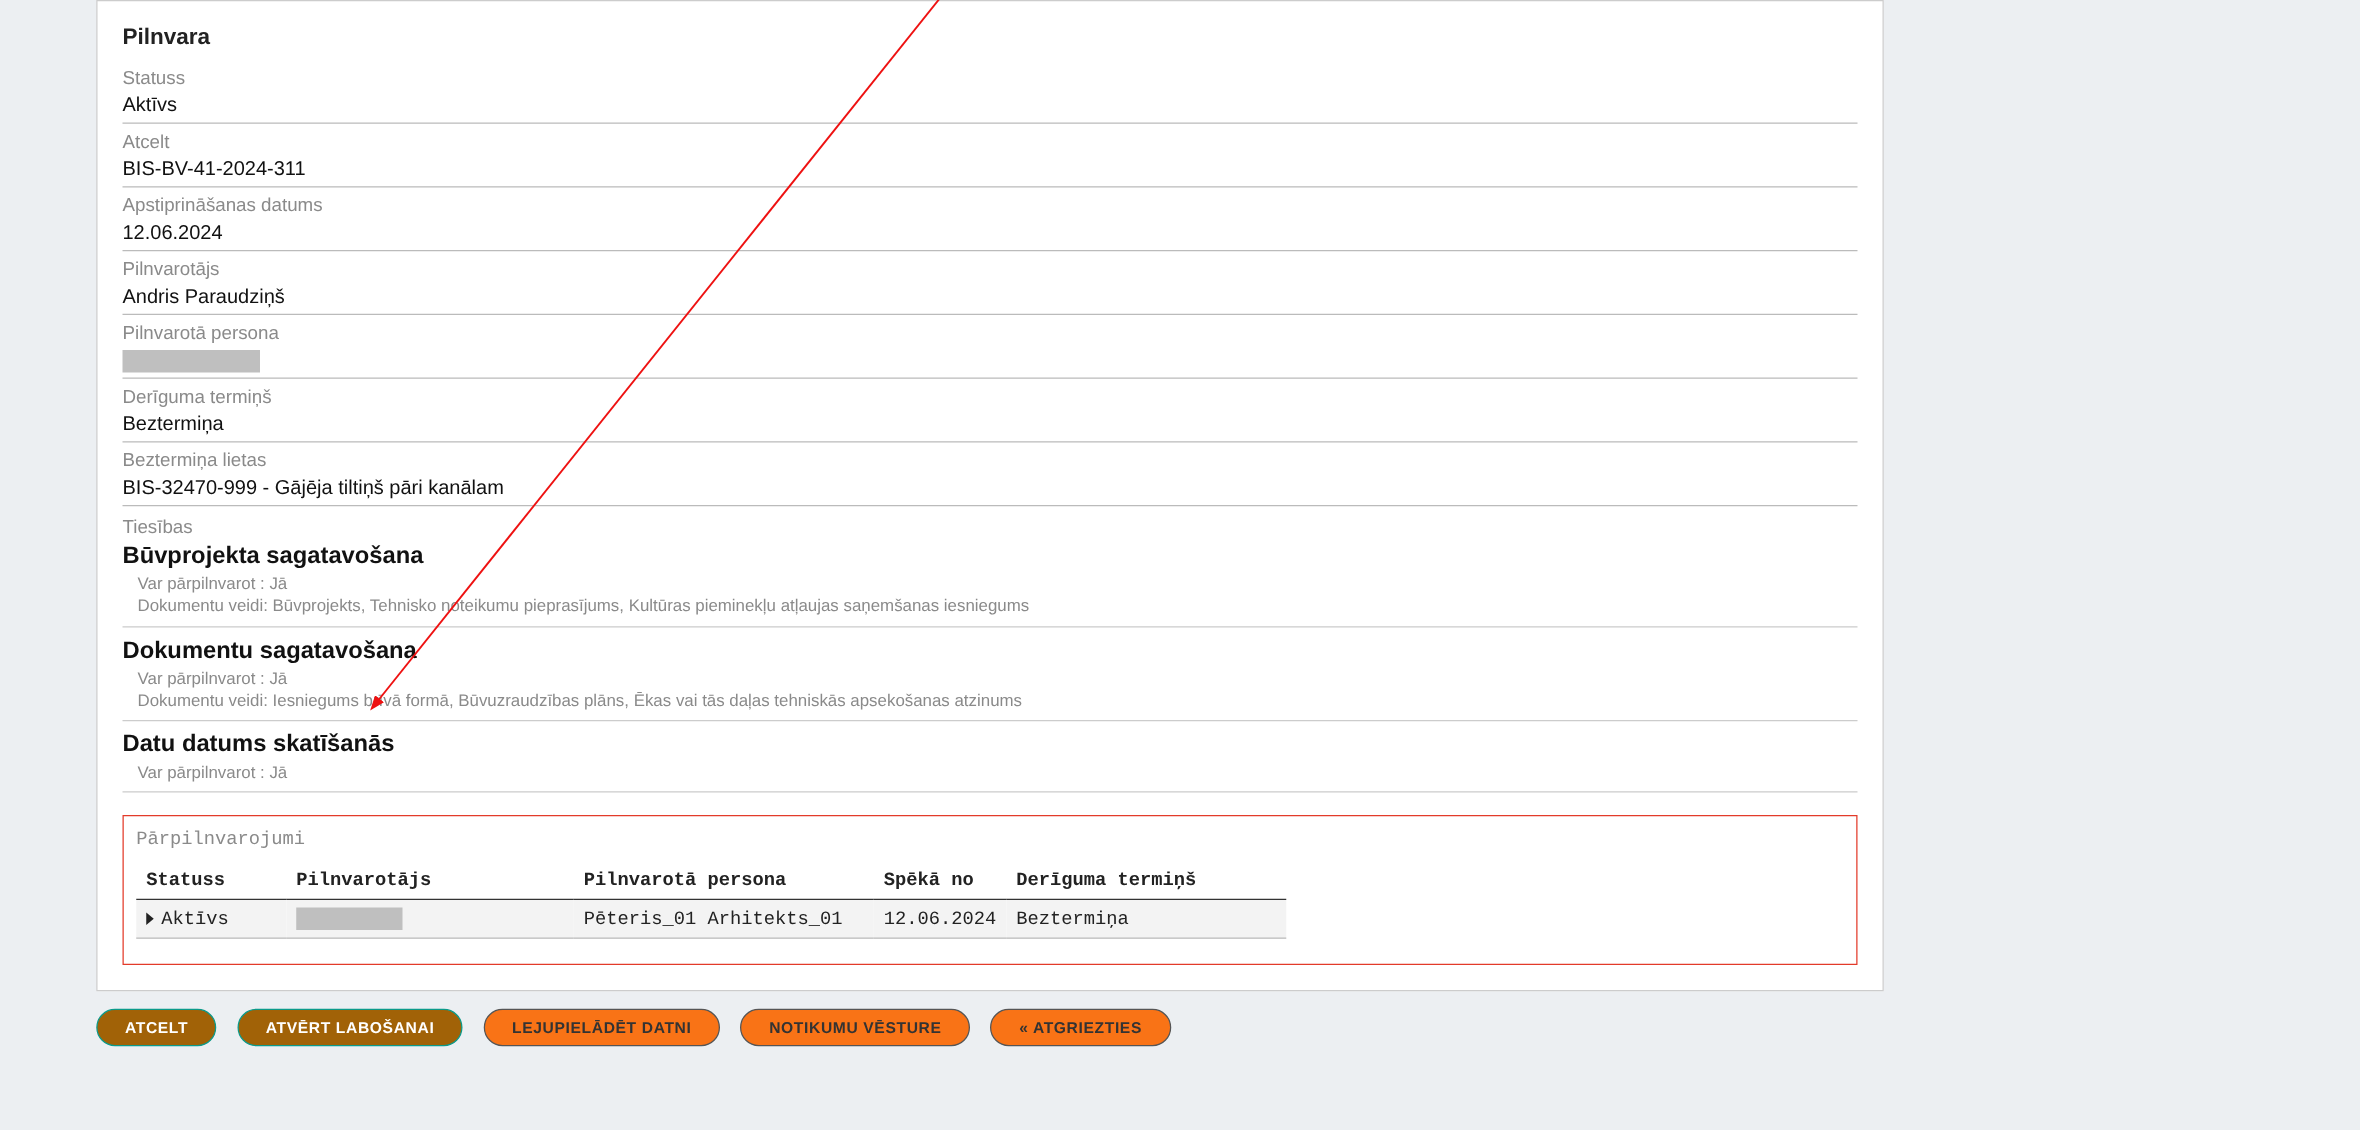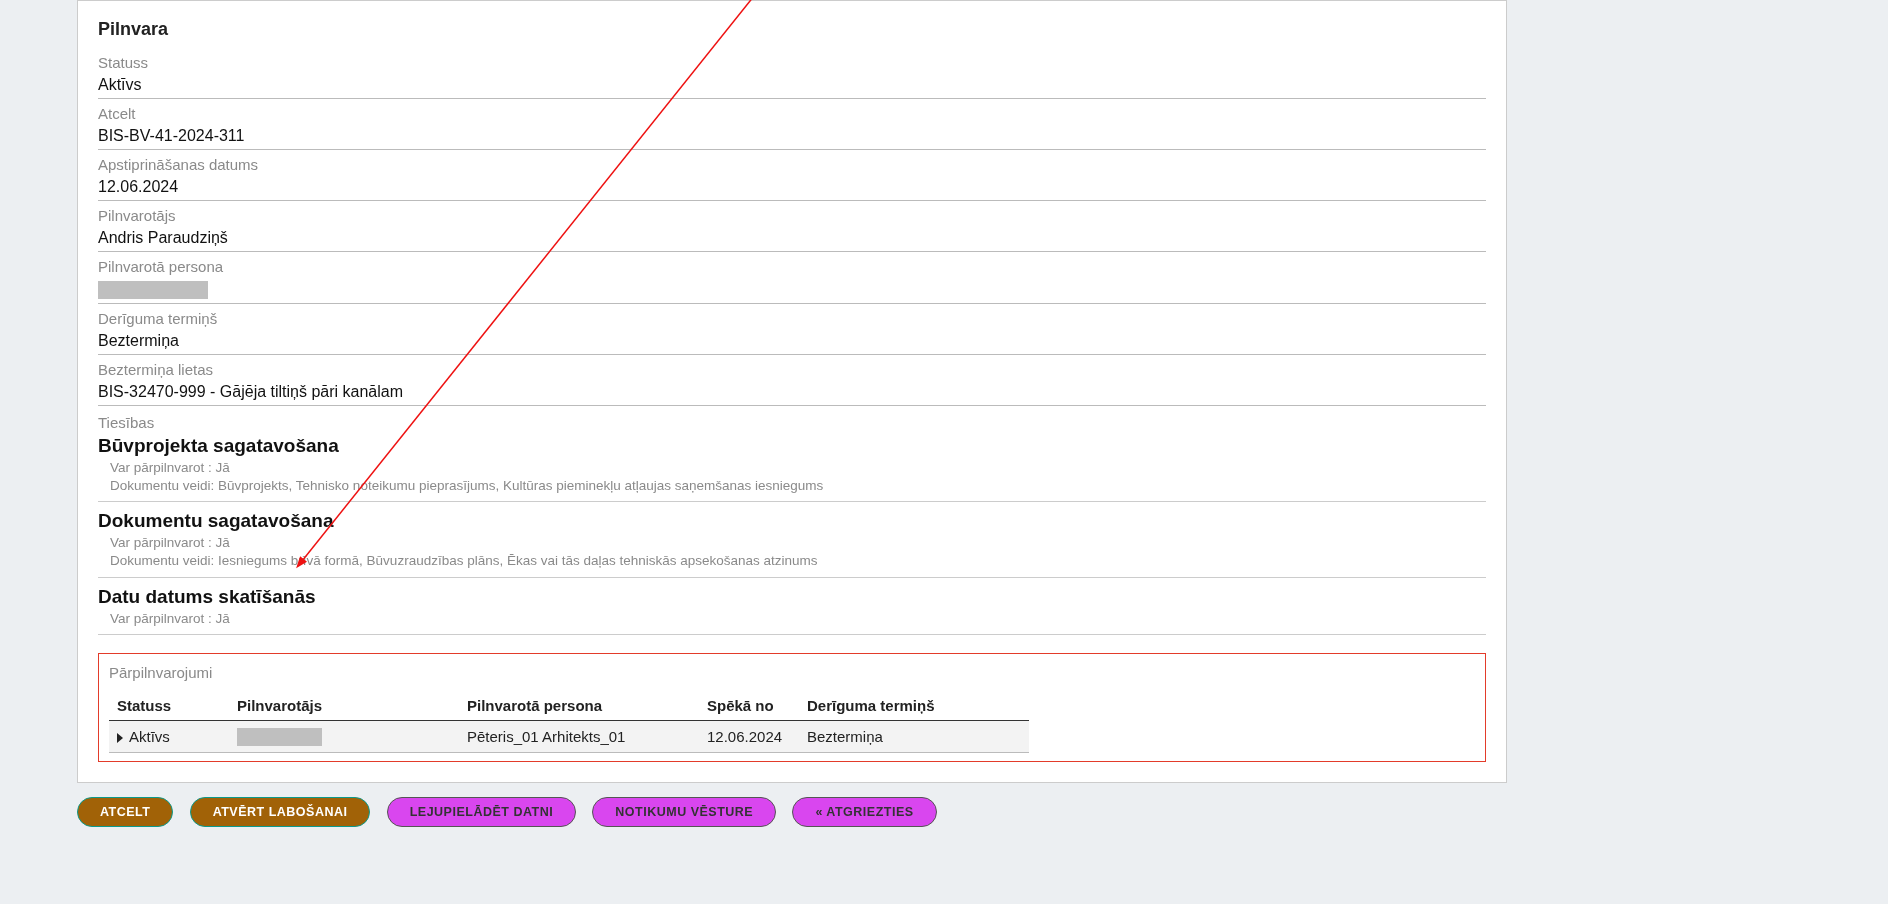--- a/index.html
+++ b/index.html
@@ -65,22 +65,23 @@
     .right-sub {
       font-size:13.5px;
       color:#8a8a8a;
       margin-left:12px;
       line-height:1.35;
     }
 
     
     .redbox {
       border:1px solid #e33b2a;
-      padding:10px 10px 8px 10px;
+      padding:10px 10px 20px 10px;
       margin-top:18px;
+      font-family:Liberation Mono, monospace;
     }
     .redbox .box-title {
       font-size:15px;
       color:#8a8a8a;
       margin-bottom:10px;
     }
     table.sub {
       width:920px;
       max-width:100%;
       border-collapse:collapse;
@@ -122,21 +123,21 @@
       display:inline-block;
       border-radius:16px;
       padding:7px 22px;
       font-size:12.5px;
       letter-spacing:.5px;
       text-transform:uppercase;
       font-weight:bold;
       margin-right:12px;
       cursor:pointer;
       border:1.5px solid;
-      background:#d946ef;
+      background:#f97316;
     }
     .btn.teal {
       background:#a16207;
       border-color:#0b9a8a;
       color:#fff;
     }
     .btn.outline {
       border-color:#555;
       color:#333;
     }

